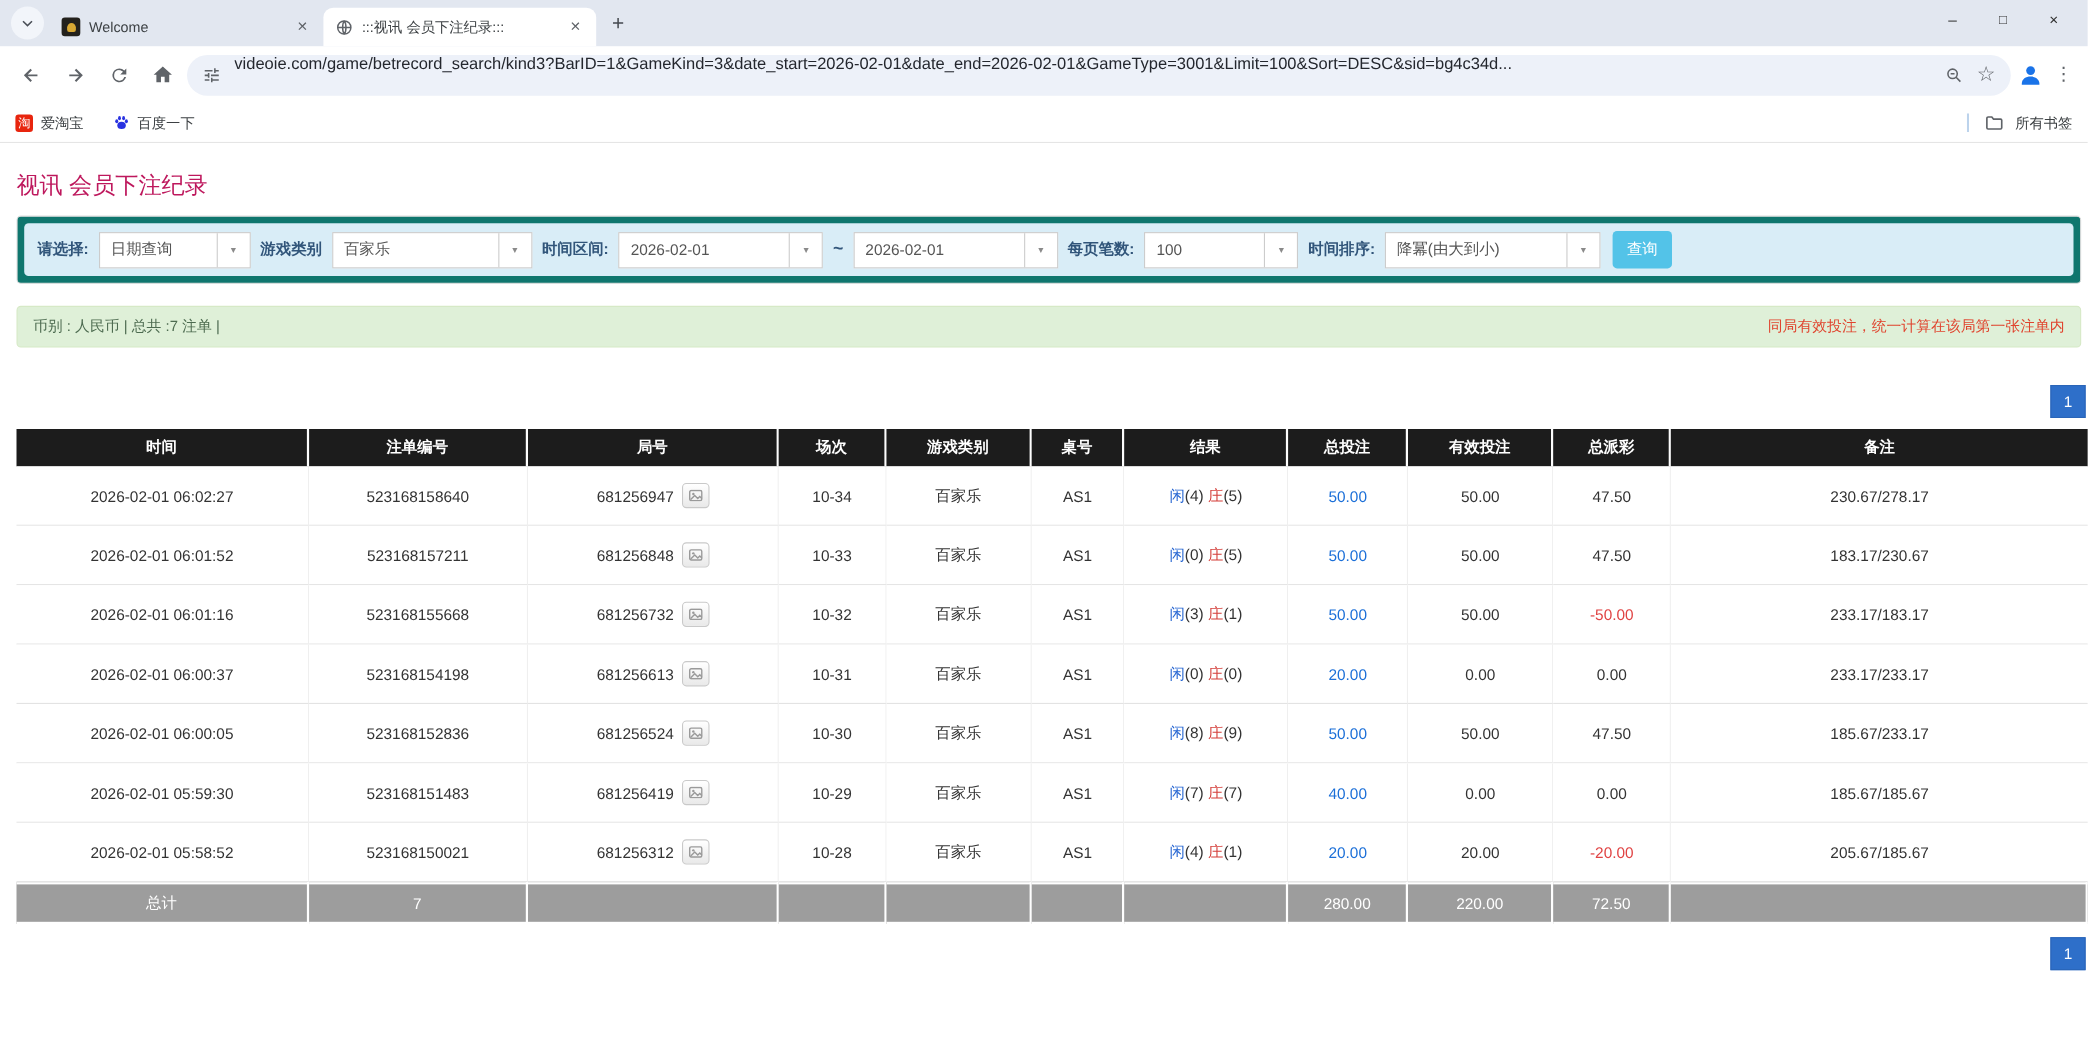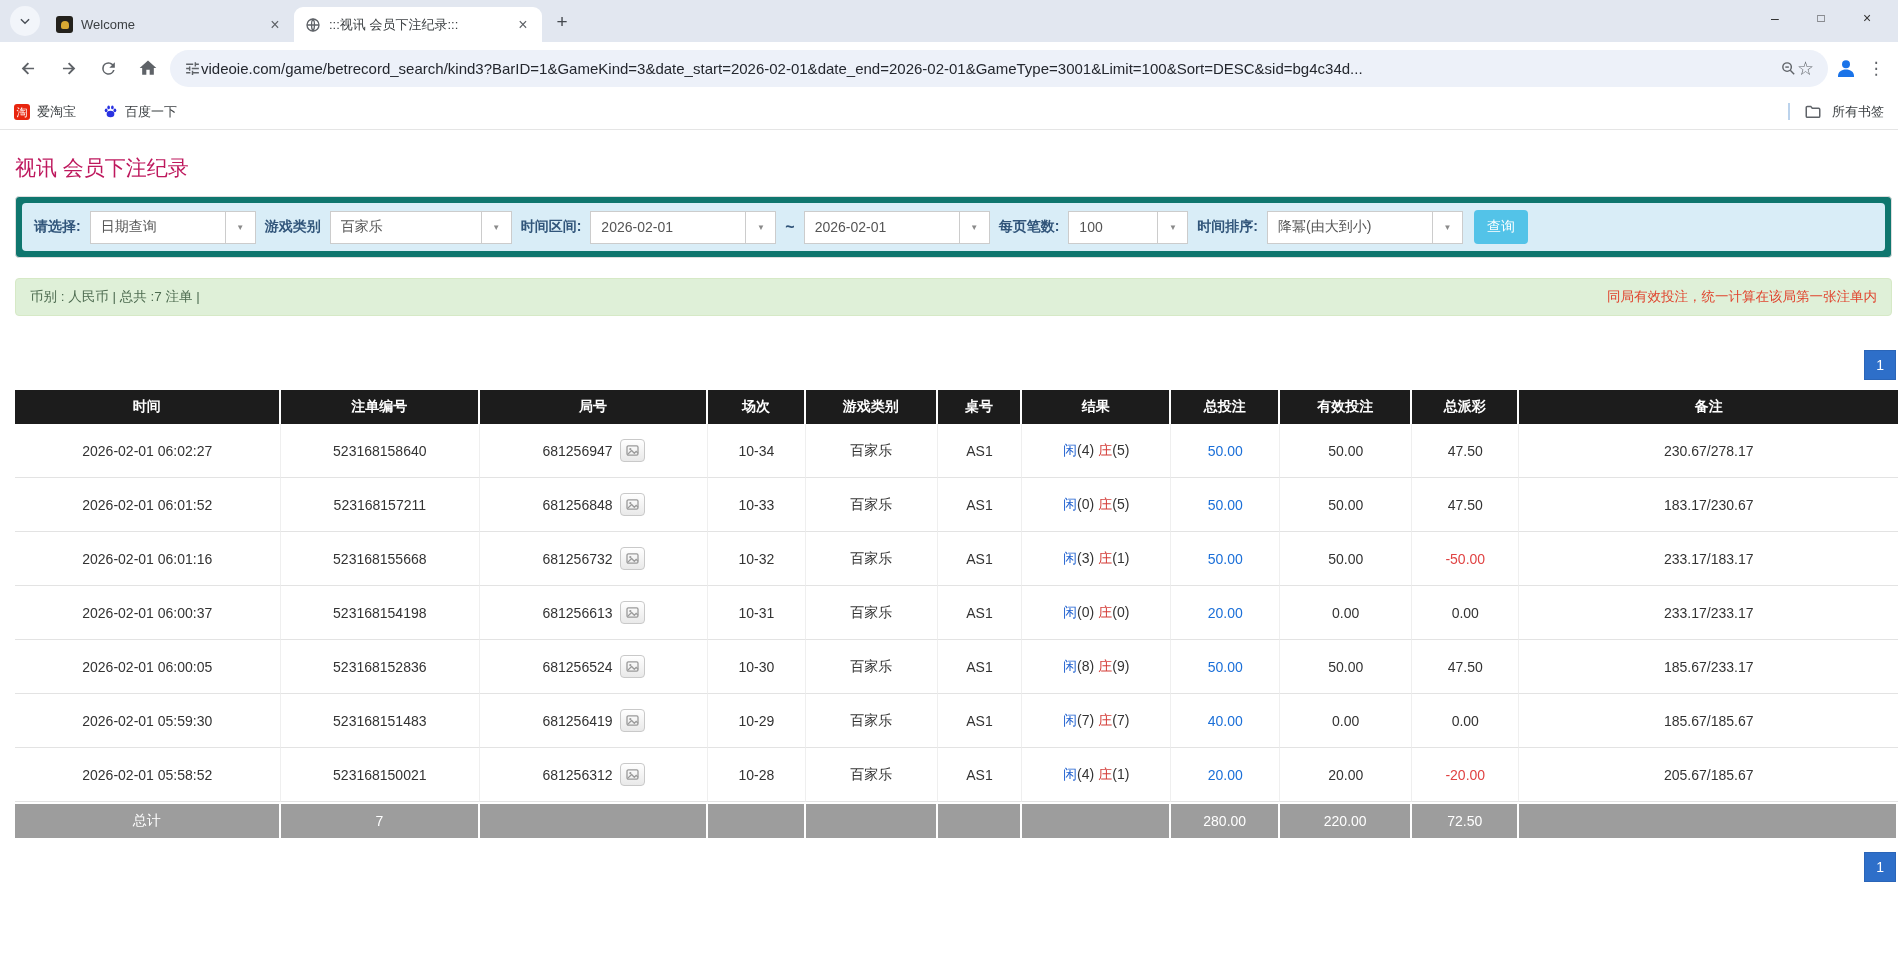--- a/index.html
+++ b/index.html
@@ -16,21 +16,21 @@
   .favicon { width:17px; height:17px; display:inline-flex; align-items:center; justify-content:center; flex:none; }
   .welcome-fav { background:#23211c; border-radius:3px; position:relative; }
   .welcome-fav::after { content:""; width:8px; height:8px; border-radius:50% 50% 2px 2px; background:#d8a833; }
   .new-tab { width:28px; height:28px; display:flex; align-items:center; justify-content:center; font-size:19px; color:#45494f; margin:0 0 6px 6px; border-radius:50%; cursor:pointer; }
   .win-controls { position:absolute; right:8px; top:0; height:36px; display:flex; align-items:center; gap:0; color:#333; }
   .win-controls span { width:46px; text-align:center; font-size:14px; cursor:pointer; }
   .win-controls .wc-max { font-size:12px; }
 
   .toolbar { height:52px; background:#fff; display:flex; align-items:center; padding:0 10px; gap:4px; }
   .nav-btn { width:36px; height:36px; display:flex; align-items:center; justify-content:center; color:#5f6368; flex:none; cursor:pointer; border-radius:50%; }
-  .omnibox { flex:1; height:37px; background:#edf1f9; border-radius:19px; display:flex; align-items:center; padding:0 14px; gap:0; min-width:0; }
+  .omnibox { flex:1; height:37px; background:#edf1f9; border-radius:19px; display:flex; padding:0 14px; gap:12px; min-width:0; }
   .omnibox .url { flex:1; font-size:15px; color:#24272e; white-space:nowrap; overflow:hidden; }
   .omni-icon { flex:none; color:#5f6368; display:flex; align-items:center; cursor:pointer; }
   .star-glyph { font-size:19px; line-height:1; }
   .profile { width:28px; height:28px; border-radius:50%; display:flex; align-items:center; justify-content:center; flex:none; cursor:pointer; }
   .menu-dots { font-size:17px; color:#5f6368; width:24px; text-align:center; flex:none; cursor:pointer; }
 
   .bookmarks-bar { height:36px; background:#fff; border-bottom:1px solid #e5e5e5; display:flex; align-items:center; padding:0 14px; gap:26px; font-size:13px; color:#3c4043; }
   .bm-item { display:flex; align-items:center; gap:7px; cursor:pointer; white-space:nowrap; }
   .bm-ico { width:16px; height:16px; flex:none; display:flex; align-items:center; justify-content:center; }
   .taobao-ico { background:#e8250e; color:#fff; border-radius:3px; font-size:11px; line-height:16px; text-align:center; }
@@ -187,21 +187,21 @@
   </span>
 </div>
 
 <div class="content">
 
   <h1 class="page-title">视讯 会员下注纪录</h1>
 
   <div class="filter-panel">
     <div class="filter-bar">
       <span class="f-label">请选择:</span>
-      <div class="f-select" style="width:166px">
+      <div class="f-select" style="width:138px">
         <span class="val">日期查询</span>
         <span class="arrow">▼</span>
       </div>
 
       <span class="f-label">游戏类别</span>
       <div class="f-select" style="width:182px">
         <span class="val">百家乐</span>
         <span class="arrow">▼</span>
       </div>
 
@@ -210,21 +210,21 @@
         <span class="val">2026-02-01</span>
         <span class="arrow">▼</span>
       </div>
       <span class="tilde">~</span>
       <div class="f-select" style="width:186px">
         <span class="val">2026-02-01</span>
         <span class="arrow">▼</span>
       </div>
 
       <span class="f-label">每页笔数:</span>
-      <div class="f-select" style="width:120px">
+      <div class="f-select" style="width:140px">
         <span class="val">100</span>
         <span class="arrow">▼</span>
       </div>
 
       <span class="f-label">时间排序:</span>
       <div class="f-select" style="width:196px">
         <span class="val">降冪(由大到小)</span>
         <span class="arrow">▼</span>
       </div>
 

